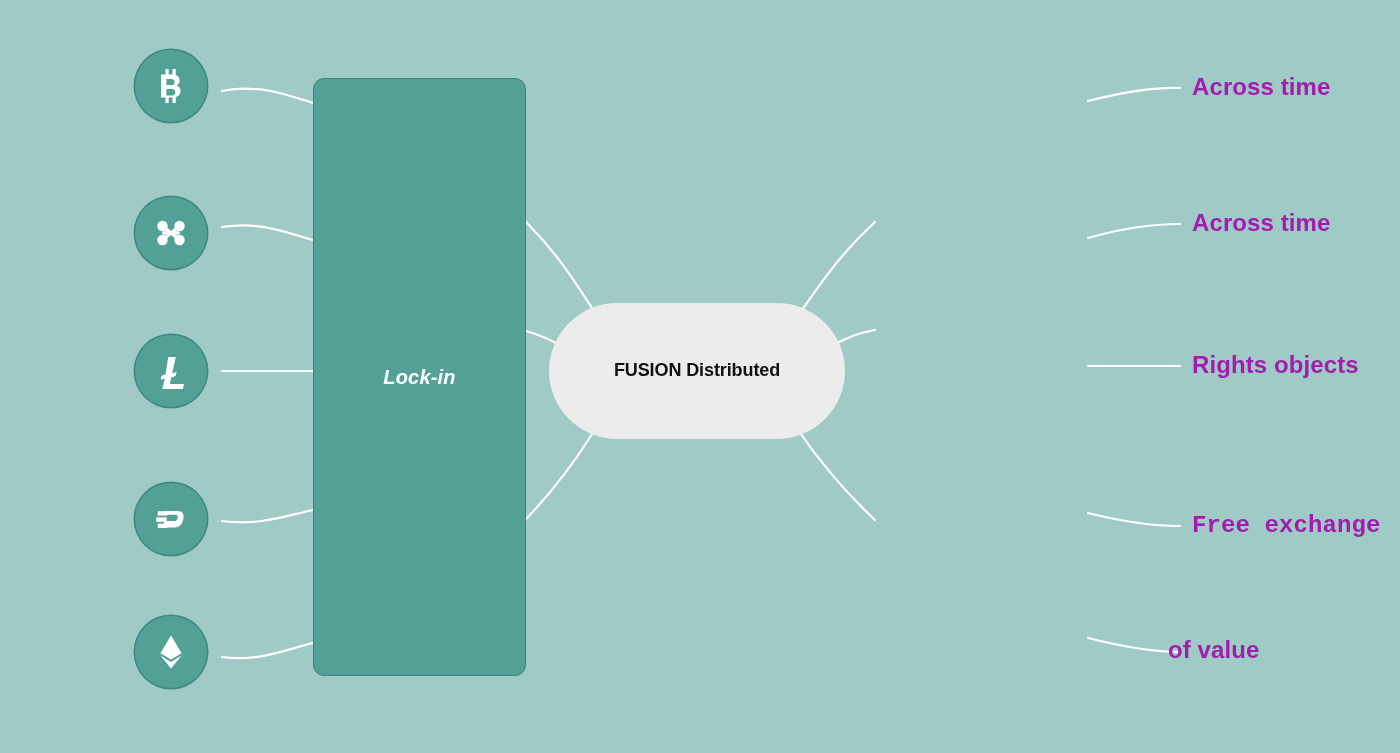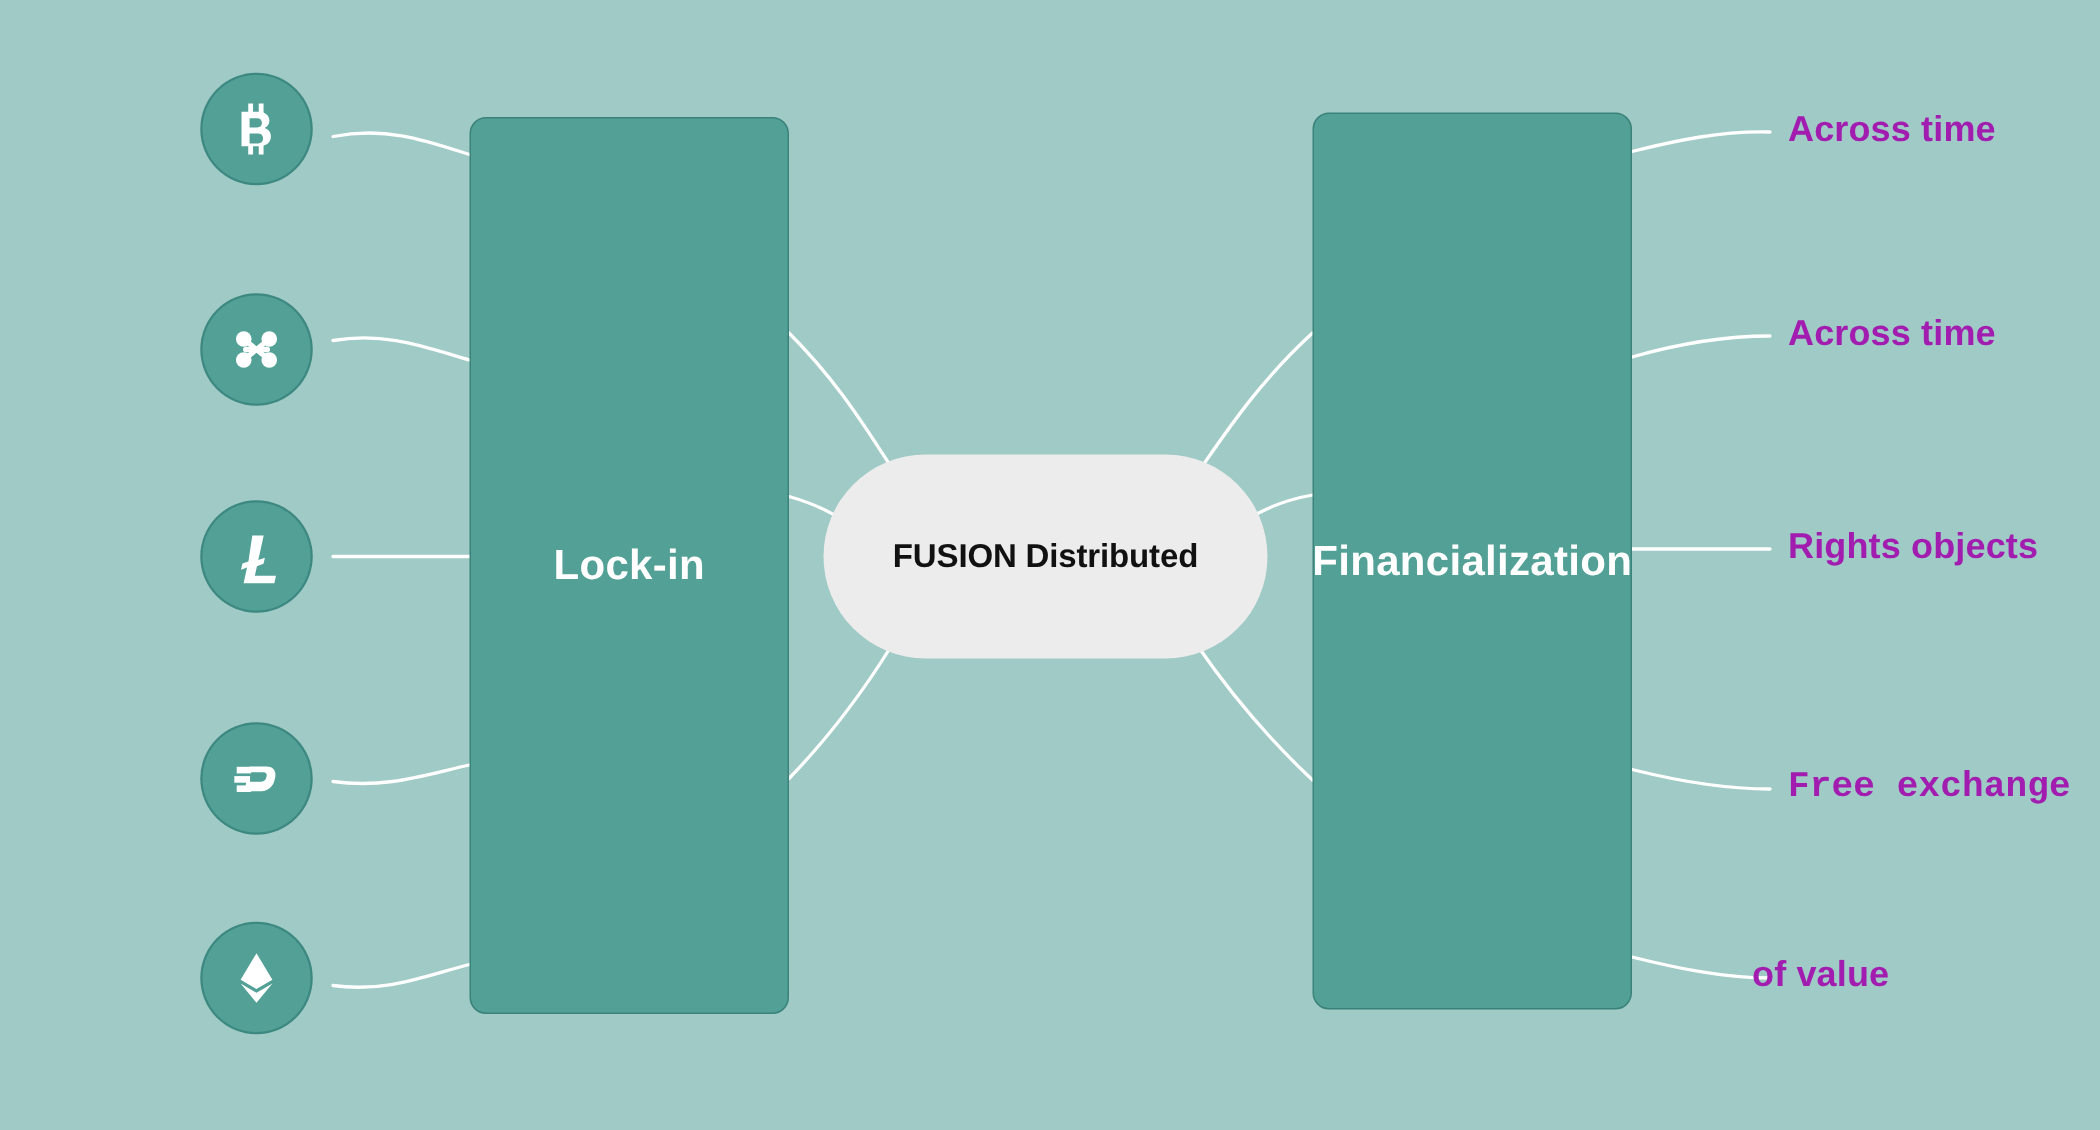--- a/index.html
+++ b/index.html
@@ -47,43 +47,44 @@
     background: #52a096;
     border: 1.5px solid #3b827b;
     border-radius: 11px;
     display: flex;
     align-items: center;
     justify-content: center;
     box-sizing: border-box;
   }
   .pillar-label {
     color: #ffffff;
-    font-size: 28px;
+    font-size: 20px;
     font-weight: bold;
     letter-spacing: 0.2px;
     white-space: nowrap;
+    font-style: italic;
   }
 
   
   #center-pill {
     position: absolute;
     left: 549px;
     top: 303px;
     width: 296px;
     height: 136px;
     background: #ececec;
     border-radius: 68px;
     display: flex;
     align-items: center;
     justify-content: center;
     box-sizing: border-box;
   }
   #center-pill .pill-text {
     color: #111111;
-    font-size: 22px;
+    font-size: 18px;
     font-weight: bold;
     line-height: 1.28;
     text-align: center;
     letter-spacing: -0.1px;
     padding: 0 18px;
   }
 
   
   .right-label {
     position: absolute;
@@ -186,23 +187,20 @@
           <path d="M20 29.9 L30.6 23.6 L20 36.5 L9.4 23.6 Z"></path>
         </g>
       </svg>
     </span>
   </div>
 
   <div class="pillar" style="left:313px; top:78px; width:213px; height:598px;">
     <span class="pillar-label">Lock-in</span>
   </div>
 
-  <div class="pillar" style="left:875px; top:75px; width:213px; height:598px;">
-    <span class="pillar-label">Financialization</span>
-  </div>
 
   <div id="center-pill">
     <div class="pill-text">
       <span>FUSION Distributed</span><br>
     </div>
   </div>
 
   <div class="right-label" style="left:1192px; top:87px;">Across time</div>
   <div class="right-label" style="left:1192px; top:223px;">Across time</div>
   <div class="right-label" style="left:1192px; top:365px;">Rights objects</div>

